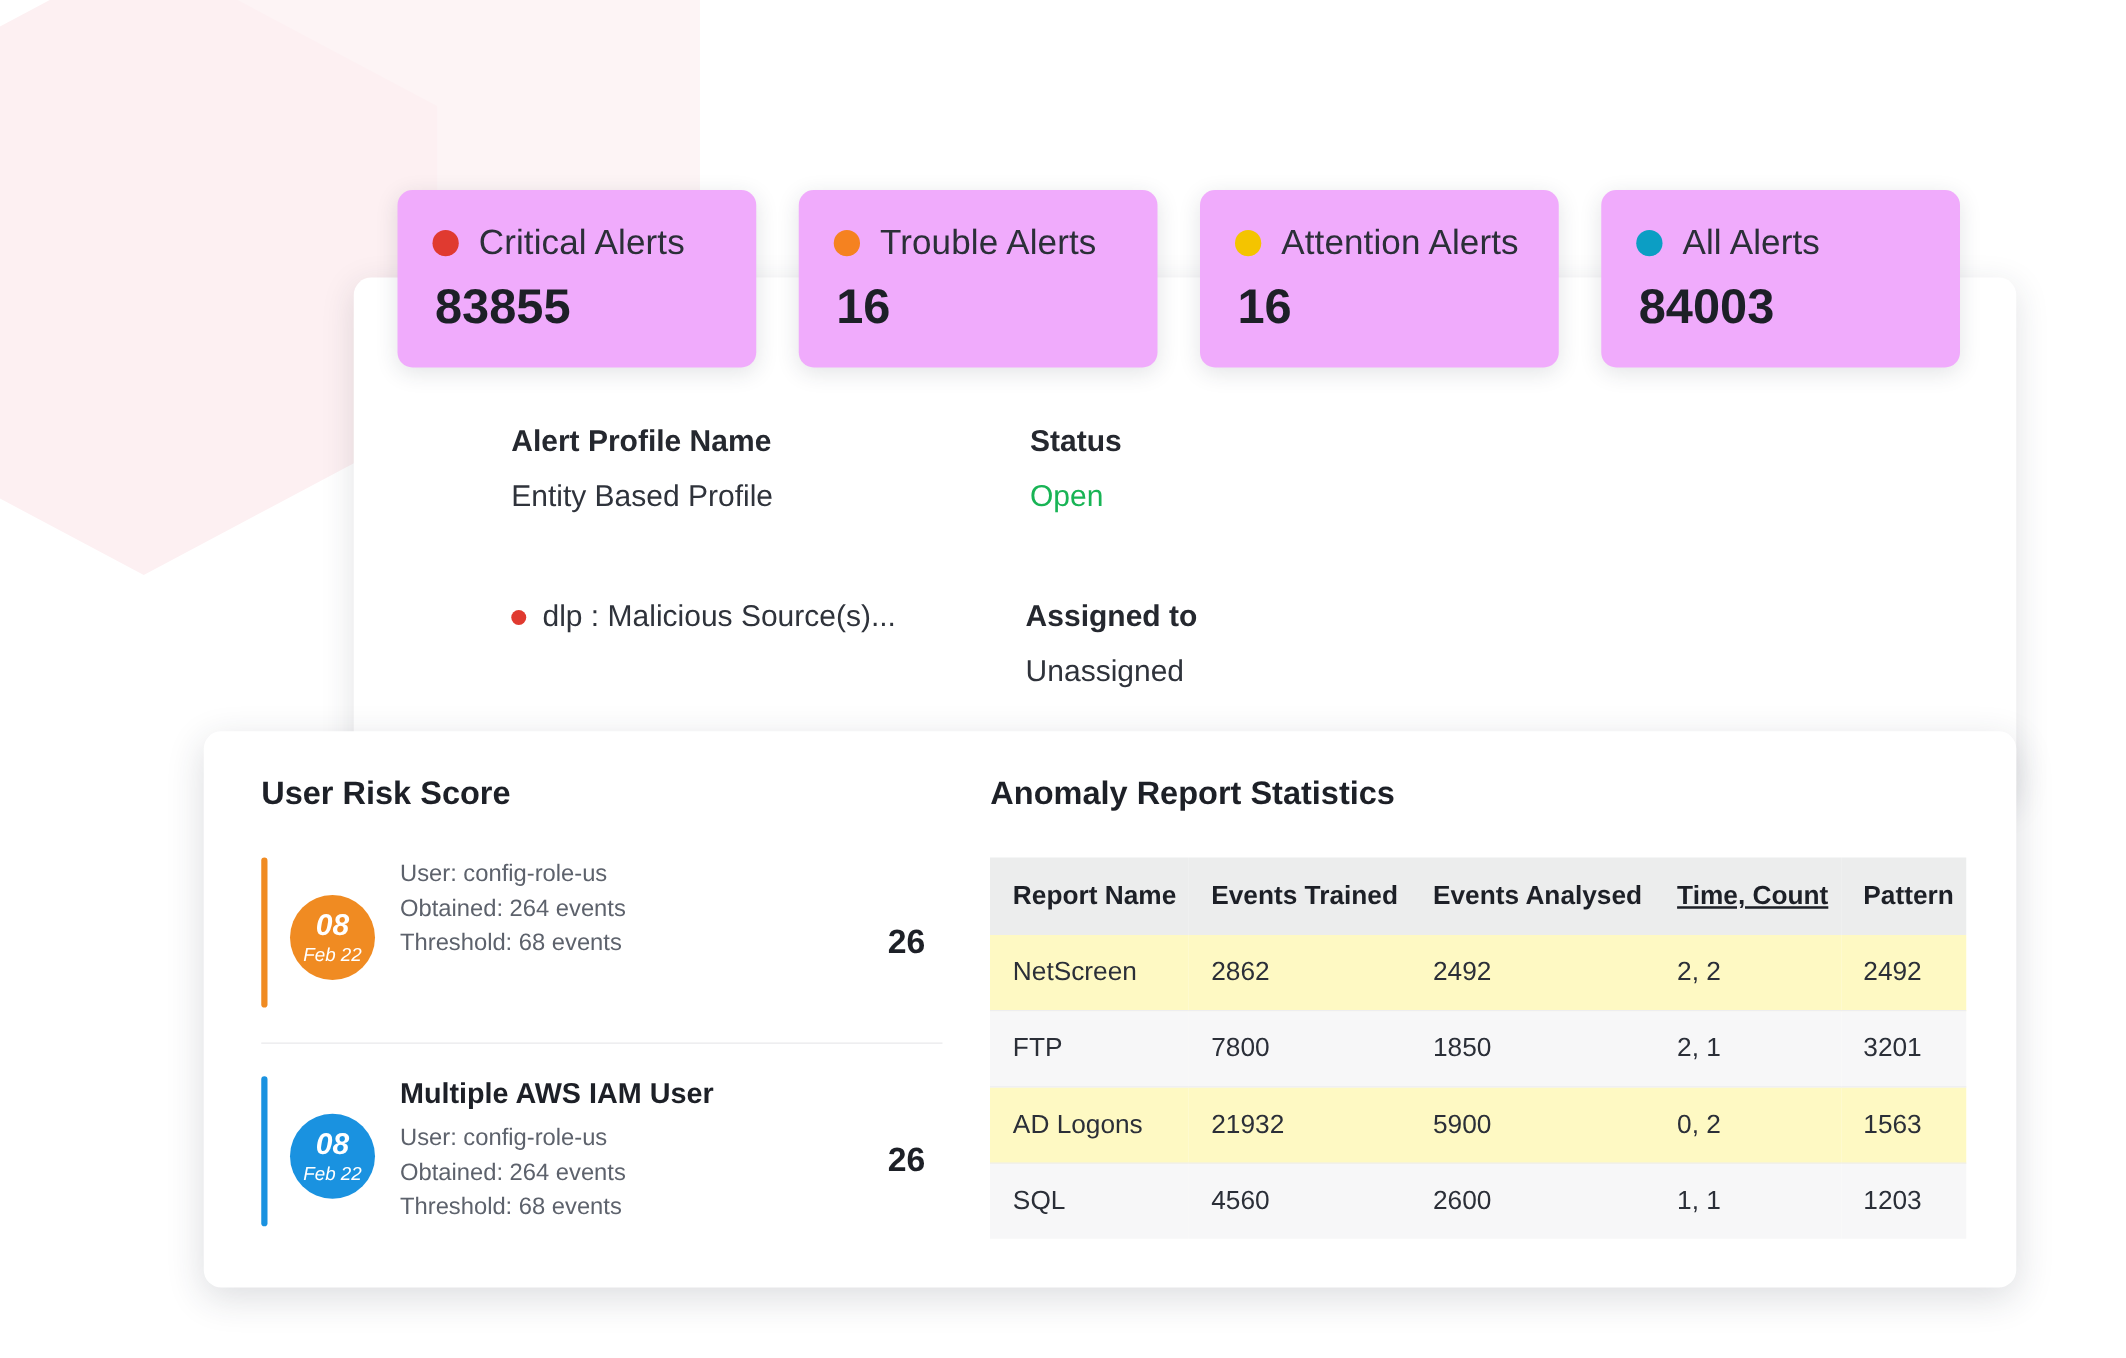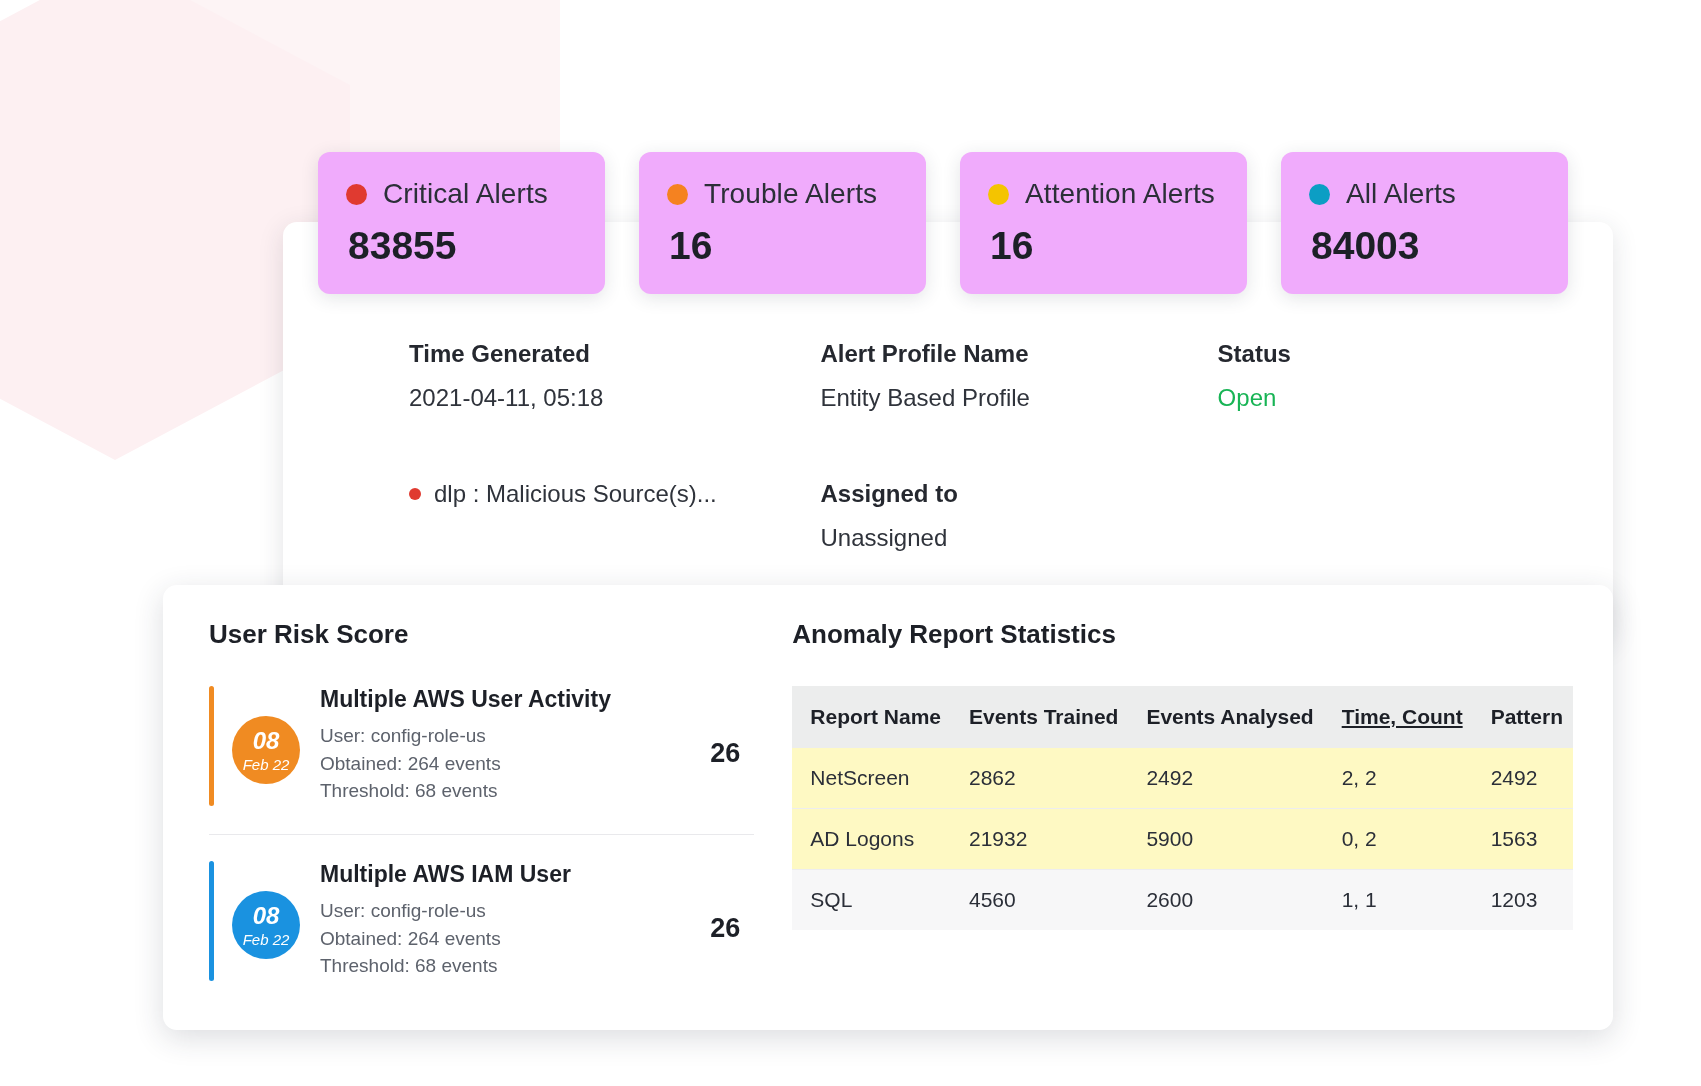--- a/index.html
+++ b/index.html
@@ -289,24 +289,20 @@
         <span class="kpi-dot" style="background:#0c9ec4"></span>
         <span class="kpi-label">All Alerts</span>
       </div>
       <div class="kpi-value">84003</div>
     </div>
 
   </div>
 
   <div class="detail-grid">
     <div class="detail-cols">
-      <div class="col-a">
-        <div class="field-label">Time Generated</div>
-        <div class="field-value">2021-04-11, 05:18</div>
-      </div>
       <div class="col-b">
         <div class="field-label">Alert Profile Name</div>
         <div class="field-value">Entity Based Profile</div>
       </div>
       <div class="col-c">
         <div class="field-label">Status</div>
         <div class="field-value green">Open</div>
       </div>
     </div>
 
@@ -332,21 +328,20 @@
     <div class="left-col">
       <h2 class="section-title">User Risk Score</h2>
 
       <div class="risk-item">
         <div class="risk-bar" style="background:#f08b22"></div>
         <div class="date-badge" style="background:#f08b22">
           <span class="date-day">08</span>
           <span class="date-mon">Feb 22</span>
         </div>
         <div class="risk-body">
-          <div class="risk-title">Multiple AWS User Activity</div>
           <div class="risk-meta">User: config-role-us</div>
           <div class="risk-meta">Obtained: 264 events</div>
           <div class="risk-meta">Threshold: 68 events</div>
         </div>
         <div class="risk-score">26</div>
       </div>
 
       <div class="risk-item">
         <div class="risk-bar" style="background:#1a92e0"></div>
         <div class="date-badge" style="background:#1a92e0">
@@ -377,20 +372,27 @@
           </tr>
         </thead>
         <tbody>
           <tr>
             <td>NetScreen</td>
             <td>2862</td>
             <td>2492</td>
             <td>2, 2</td>
             <td>2492</td>
           </tr>
+          <tr class="alt">
+            <td>FTP</td>
+            <td>7800</td>
+            <td>1850</td>
+            <td>2, 1</td>
+            <td>3201</td>
+          </tr>
           <tr>
             <td>AD Logons</td>
             <td>21932</td>
             <td>5900</td>
             <td>0, 2</td>
             <td>1563</td>
           </tr>
           <tr class="alt">
             <td>SQL</td>
             <td>4560</td>

